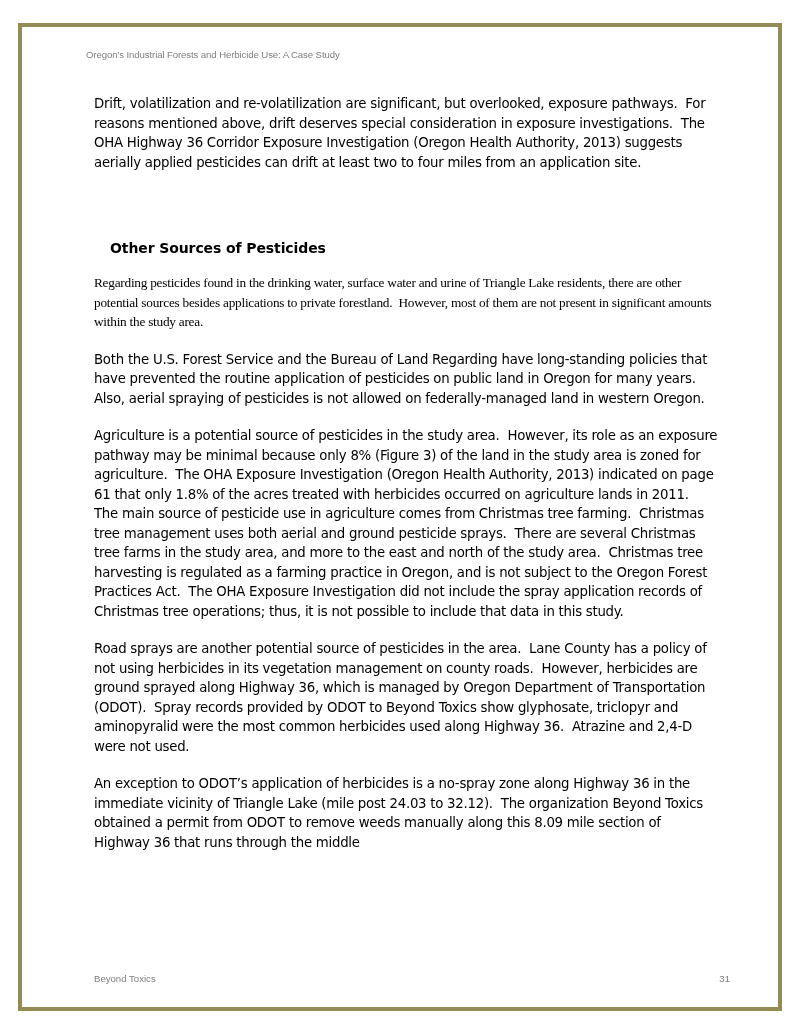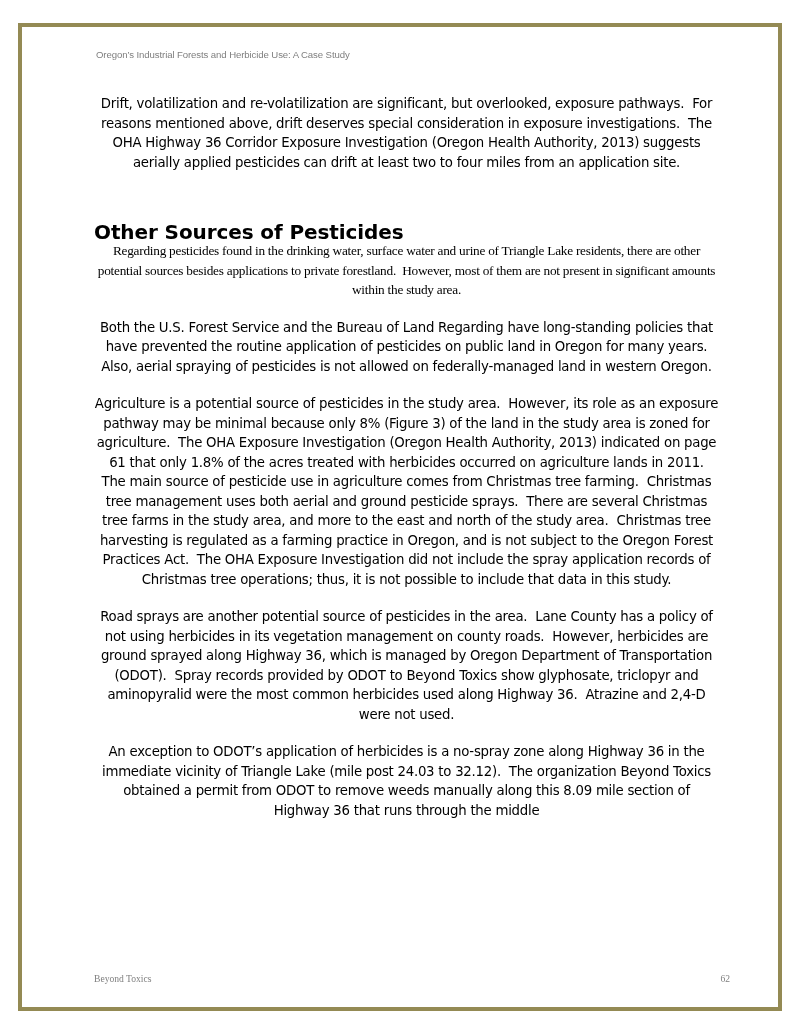--- a/index.html
+++ b/index.html
@@ -19,21 +19,21 @@
       position: absolute;
       left: 18px;
       top: 23px;
       width: 756px;
       height: 980px;
       border: 4px solid #948a54;
       background: #ffffff;
     }
     .running-header {
       position: absolute;
-      left: 96px;
+      left: 86px;
       top: 49px;
       font-family: "Liberation Sans", sans-serif;
       font-size: 9.6px;
       color: #7f7f7f;
       letter-spacing: -0.1px;
       white-space: nowrap;
     }
     .content {
       position: absolute;
       left: 94px;
@@ -44,46 +44,46 @@
       margin: 0;
       font-size: 13.3px;
       line-height: 19.5px;
       letter-spacing: -0.25px;
       word-spacing: 0px;
     }
     .content p + p {
       margin-top: 18px;
     }
     .content h2 {
-      margin: 0;
-      font-size: 20px;
+      margin: 16px;
+      font-size: 14px;
       line-height: 18px;
       font-weight: bold;
       letter-spacing: -0.1px;
     }
     .gap-before-heading {
       height: 51px;
     }
     .heading-para {
       margin-top: 0 !important;
       font-family: Liberation Serif, serif;
     }
     .running-footer {
       position: absolute;
       left: 94px;
       top: 973px;
       width: 636px;
-      font-family: Liberation Serif, serif;
+      font-family: Liberation Sans, sans-serif;
       font-size: 9.6px;
       color: #7f7f7f;
       display: flex;
       justify-content: space-between;
       white-space: nowrap;
     }
-    .pre { white-space: pre-wrap; text-align: center; }
+    .pre { white-space: pre-wrap; }
   </style>
 </head>
 <body>
 
 <div class="page-frame"></div>
 
 <div class="running-header">Oregon’s Industrial Forests and Herbicide Use: A Case Study</div>
 
 <div class="content">
   <p class="pre">Drift, volatilization and re-volatilization are significant, but overlooked, exposure pathways.  For reasons mentioned above, drift deserves special consideration in exposure investigations.  The OHA Highway 36 Corridor Exposure Investigation (Oregon Health Authority, 2013) suggests aerially applied pesticides can drift at least two to four miles from an application site.</p>
@@ -93,14 +93,14 @@
   <h2>Other Sources of Pesticides</h2>
   <p class="pre heading-para">Regarding pesticides found in the drinking water, surface water and urine of Triangle Lake residents, there are other potential sources besides applications to private forestland.  However, most of them are not present in significant amounts within the study area.</p>
   <p class="pre">Both the U.S. Forest Service and the Bureau of Land Regarding have long-standing policies that have prevented the routine application of pesticides on public land in Oregon for many years.  Also, aerial spraying of pesticides is not allowed on federally-managed land in western Oregon.</p>
   <p class="pre">Agriculture is a potential source of pesticides in the study area.  However, its role as an exposure pathway may be minimal because only 8% (Figure 3) of the land in the study area is zoned for agriculture.  The OHA Exposure Investigation (Oregon Health Authority, 2013) indicated on page 61 that only 1.8% of the acres treated with herbicides occurred on agriculture lands in 2011.  The main source of pesticide use in agriculture comes from Christmas tree farming.  Christmas tree management uses both aerial and ground pesticide sprays.  There are several Christmas tree farms in the study area, and more to the east and north of the study area.  Christmas tree harvesting is regulated as a farming practice in Oregon, and is not subject to the Oregon Forest Practices Act.  The OHA Exposure Investigation did not include the spray application records of Christmas tree operations; thus, it is not possible to include that data in this study.</p>
   <p class="pre">Road sprays are another potential source of pesticides in the area.  Lane County has a policy of not using herbicides in its vegetation management on county roads.  However, herbicides are ground sprayed along Highway 36, which is managed by Oregon Department of Transportation (ODOT).  Spray records provided by ODOT to Beyond Toxics show glyphosate, triclopyr and aminopyralid were the most common herbicides used along Highway 36.  Atrazine and 2,4-D were not used.</p>
   <p class="pre">An exception to ODOT’s application of herbicides is a no-spray zone along Highway 36 in the immediate vicinity of Triangle Lake (mile post 24.03 to 32.12).  The organization Beyond Toxics obtained a permit from ODOT to remove weeds manually along this 8.09 mile section of Highway 36 that runs through the middle</p>
 </div>
 
 <div class="running-footer">
   <span>Beyond Toxics</span>
-  <span>62</span>
+  <span>31</span>
 </div>
 
 </body></html>

